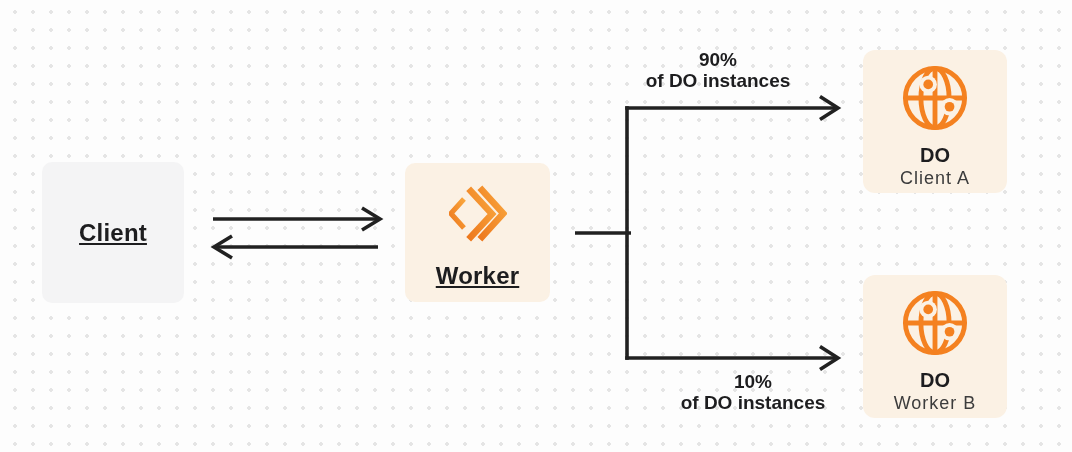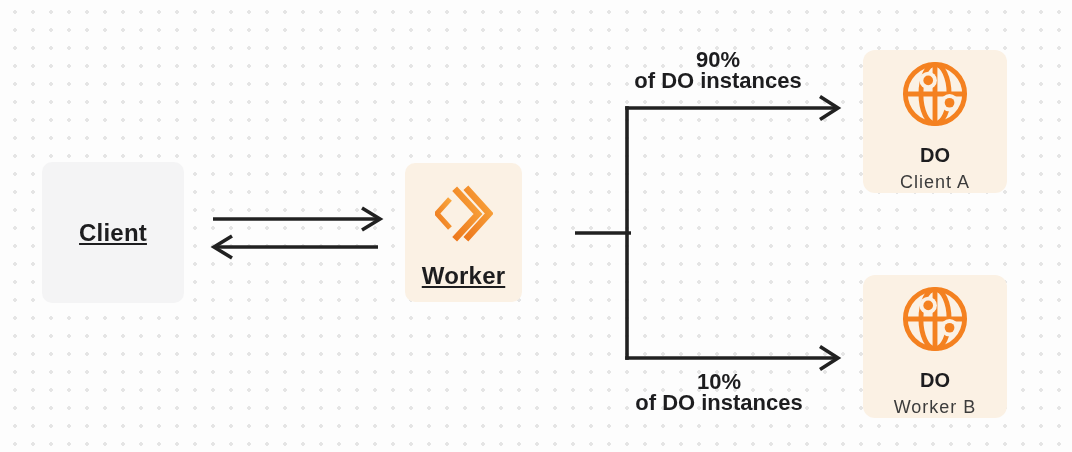--- a/index.html
+++ b/index.html
@@ -20,42 +20,42 @@
     background-position:6px 3px;
   }
   .overlay{position:absolute;left:0;top:0;}
   .ln{fill:none;stroke:var(--line);stroke-width:3.6;stroke-linecap:butt;stroke-linejoin:miter;}
   .node{position:absolute;display:flex;flex-direction:column;align-items:center;justify-content:center;}
   .node-client{
     left:42px;top:162px;width:142px;height:141px;
     background:var(--neutral_box);border-radius:10px;
   }
   .node-worker{
-    left:405px;top:163px;width:117px;height:139px;
+    left:405px;top:163px;width:145px;height:139px;
     background:var(--cream);border-radius:10px;
     justify-content:flex-start;
   }
   .node-do{
     width:144px;height:143px;background:var(--cream);border-radius:12px;
-    justify-content:space-between;
+    justify-content:center;
   }
   .node-do-a{left:863px;top:50px;}
   .node-do-b{left:863px;top:275px;}
   .big-label{font-size:24px;font-weight:700;color:var(--text);letter-spacing:.2px;text-decoration:underline;}
   .worker-icon{margin-top:22px;}
   .node-worker .big-label{margin-top:19px;}
   .globe-icon{margin-top:11px;}
   .do-title{font-size:20px;font-weight:700;color:var(--text);margin-top:12px;line-height:24px;}
   .do-subtitle{font-size:18px;font-weight:400;color:var(--text_muted);letter-spacing:1px;line-height:22px;}
   .branch-label{
     position:absolute;width:220px;text-align:center;
-    font-size:22px;font-weight:700;color:var(--text);line-height:21px;
+    font-size:19px;font-weight:700;color:var(--text);line-height:21px;
   }
   .branch-label-a{left:608px;top:49px;}
-  .branch-label-b{left:609px;top:371px;}
+  .branch-label-b{left:643px;top:371px;}
   .g{fill:none;stroke:var(--accent);stroke-width:5;}
   .globe-dot{fill:var(--accent);}
   .globe-dot-ring{fill:var(--cream);}
 </style>
 </head>
 <body>
 
 <div id="canvas">
 
   <svg class="overlay" width="1072" height="452" viewBox="0 0 1072 452">

